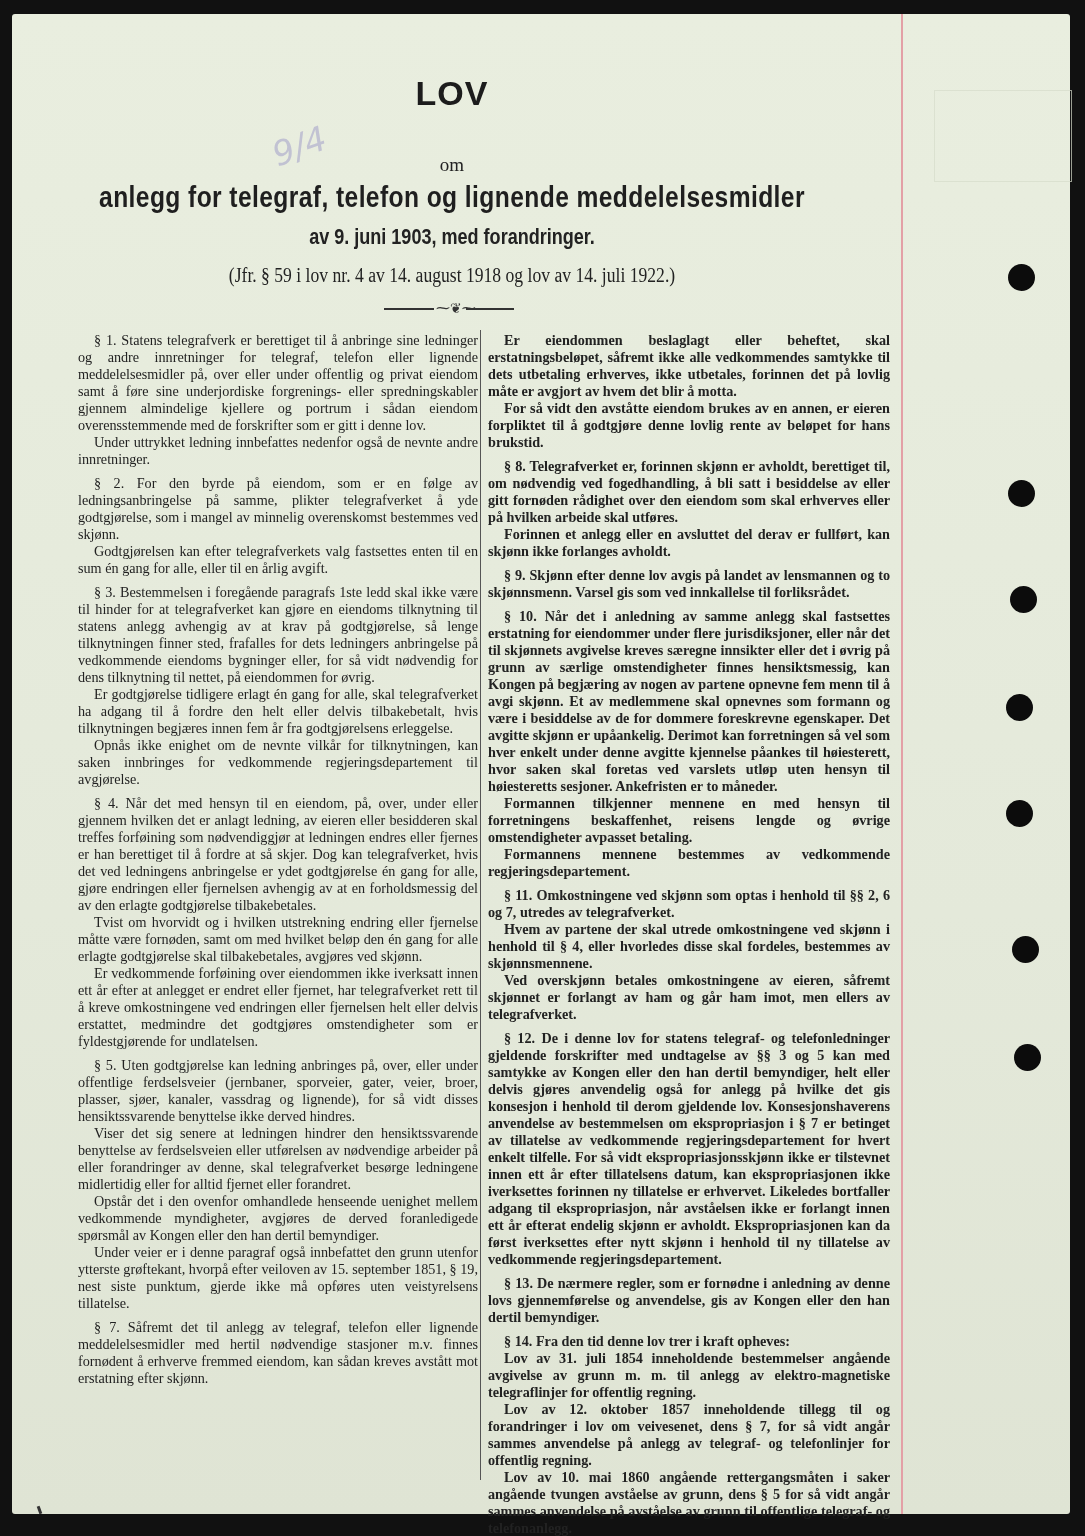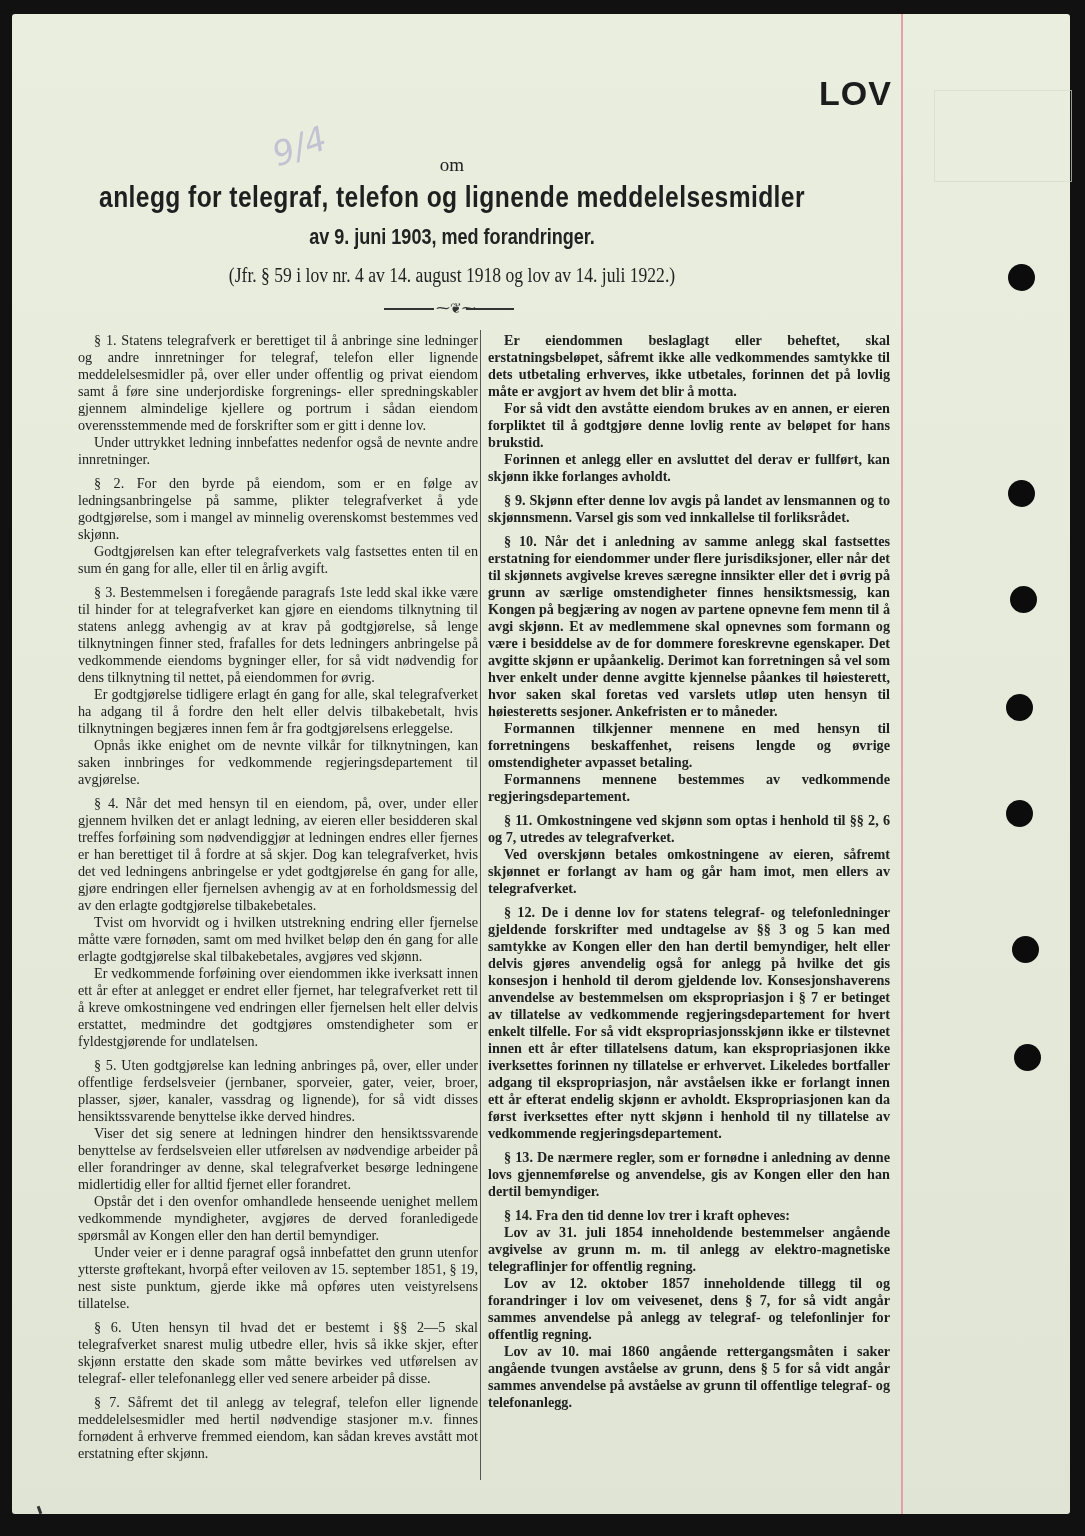--- a/index.html
+++ b/index.html
@@ -20,21 +20,21 @@
   .ghost-box {
     position:absolute; left:922px; top:76px; width:136px; height:90px;
     border:1px solid #d6dccb; opacity:.7;
   }
   .pencil {
     position:absolute; left:260px; top:112px; font-family:"DejaVu Sans", sans-serif;
     font-size:34px; color:#b5b4cf; transform:rotate(-20deg); opacity:.75; font-style:italic;
   }
   .hole { position:absolute; width:27px; height:27px; border-radius:50%; background:#0c0c0c; }
   .h-title {
-    position:absolute; left:0; width:880px; top:60px; text-align:right;
+    position:absolute; left:0; width:880px; top:60px; text-align:center;
     font-family:"Liberation Sans", "DejaVu Sans", sans-serif; font-weight:bold;
     font-size:34px; color:#1c1c1c; letter-spacing:1px;
   }
   .h-om { position:absolute; left:0; width:880px; top:140px; text-align:center; font-size:19px; color:#222; }
   .h-main {
     position:absolute; left:0; width:880px; top:166px; text-align:center;
     font-family:"Liberation Sans", "DejaVu Sans", sans-serif; font-weight:bold;
     font-size:30px; color:#1f1f1f; transform:scaleX(.82); transform-origin:center; letter-spacing:.5px;
   }
   .h-sub {
@@ -100,32 +100,33 @@
       <p class="sec">§ 3. Bestemmelsen i foregående paragrafs 1ste ledd skal ikke være til hinder for at telegrafverket kan gjøre en eiendoms tilknytning til statens anlegg avhengig av at krav på godtgjørelse, så lenge tilknytningen finner sted, frafalles for dets ledningers anbringelse på vedkommende eiendoms bygninger eller, for så vidt nødvendig for dens tilknytning til nettet, på eiendommen for øvrig.</p>
       <p class="">Er godtgjørelse tidligere erlagt én gang for alle, skal telegrafverket ha adgang til å fordre den helt eller delvis tilbakebetalt, hvis tilknytningen begjæres innen fem år fra godtgjørelsens erleggelse.</p>
       <p class="">Opnås ikke enighet om de nevnte vilkår for tilknytningen, kan saken innbringes for vedkommende regjeringsdepartement til avgjørelse.</p>
       <p class="sec">§ 4. Når det med hensyn til en eiendom, på, over, under eller gjennem hvilken det er anlagt ledning, av eieren eller besidderen skal treffes forføining som nødvendiggjør at ledningen endres eller fjernes er han berettiget til å fordre at så skjer. Dog kan telegrafverket, hvis det ved ledningens anbringelse er ydet godtgjørelse én gang for alle, gjøre endringen eller fjernelsen avhengig av at en forholdsmessig del av den erlagte godtgjørelse tilbakebetales.</p>
       <p class="">Tvist om hvorvidt og i hvilken utstrekning endring eller fjernelse måtte være fornøden, samt om med hvilket beløp den én gang for alle erlagte godtgjørelse skal tilbakebetales, avgjøres ved skjønn.</p>
       <p class="">Er vedkommende forføining over eiendommen ikke iverksatt innen ett år efter at anlegget er endret eller fjernet, har telegrafverket rett til å kreve omkostningene ved endringen eller fjernelsen helt eller delvis erstattet, medmindre det godtgjøres omstendigheter som er fyldestgjørende for undlatelsen.</p>
       <p class="sec">§ 5. Uten godtgjørelse kan ledning anbringes på, over, eller under offentlige ferdselsveier (jernbaner, sporveier, gater, veier, broer, plasser, sjøer, kanaler, vassdrag og lignende), for så vidt disses hensiktssvarende benyttelse ikke derved hindres.</p>
       <p class="">Viser det sig senere at ledningen hindrer den hensiktssvarende benyttelse av ferdselsveien eller utførelsen av nødvendige arbeider på eller forandringer av denne, skal telegrafverket besørge ledningene midlertidig eller for alltid fjernet eller forandret.</p>
       <p class="">Opstår det i den ovenfor omhandlede henseende uenighet mellem vedkommende myndigheter, avgjøres de derved foranledigede spørsmål av Kongen eller den han dertil bemyndiger.</p>
       <p class="">Under veier er i denne paragraf også innbefattet den grunn utenfor ytterste grøftekant, hvorpå efter veiloven av 15. september 1851, § 19, nest siste punktum, gjerde ikke må opføres uten veistyrelsens tillatelse.</p>
-      <p class="sec">§ 6. Uten hensyn til hvad det er bestemt i §§ 2—5 skal telegrafverket snarest mulig utbedre eller, hvis så ikke skjer, efter skjønn erstatte den skade som måtte bevirkes ved utførelsen av telegraf- eller telefonanlegg eller ved senere arbeider på disse.</p>
       <p class="sec">§ 7. Såfremt det til anlegg av telegraf, telefon eller lignende meddelelsesmidler med hertil nødvendige stasjoner m.v. finnes fornødent å erhverve fremmed eiendom, kan sådan kreves avstått mot erstatning efter skjønn.</p>
     </div>
   <div class="col right" id="right-col">
       <p class=" first">Er eiendommen beslaglagt eller beheftet, skal erstatningsbeløpet, såfremt ikke alle vedkommendes samtykke til dets utbetaling erhverves, ikke utbetales, forinnen det på lovlig måte er avgjort av hvem det blir å motta.</p>
       <p class="">For så vidt den avståtte eiendom brukes av en annen, er eieren forpliktet til å godtgjøre denne lovlig rente av beløpet for hans brukstid.</p>
+      <p class="sec">§ 8. Telegrafverket er, forinnen skjønn er avholdt, berettiget til, om nødvendig ved fogedhandling, å bli satt i besiddelse av eller gitt fornøden rådighet over den eiendom som skal erhverves eller på hvilken arbeide skal utføres.</p>
       <p class="">Forinnen et anlegg eller en avsluttet del derav er fullført, kan skjønn ikke forlanges avholdt.</p>
       <p class="sec">§ 9. Skjønn efter denne lov avgis på landet av lensmannen og to skjønnsmenn. Varsel gis som ved innkallelse til forliksrådet.</p>
       <p class="sec">§ 10. Når det i anledning av samme anlegg skal fastsettes erstatning for eiendommer under flere jurisdiksjoner, eller når det til skjønnets avgivelse kreves særegne innsikter eller det i øvrig på grunn av særlige omstendigheter finnes hensiktsmessig, kan Kongen på begjæring av nogen av partene opnevne fem menn til å avgi skjønn. Et av medlemmene skal opnevnes som formann og være i besiddelse av de for dommere foreskrevne egenskaper. Det avgitte skjønn er upåankelig. Derimot kan forretningen så vel som hver enkelt under denne avgitte kjennelse påankes til høiesterett, hvor saken skal foretas ved varslets utløp uten hensyn til høiesteretts sesjoner. Ankefristen er to måneder.</p>
       <p class="">Formannen tilkjenner mennene en med hensyn til forretningens beskaffenhet, reisens lengde og øvrige omstendigheter avpasset betaling.</p>
       <p class="">Formannens mennene bestemmes av vedkommende regjeringsdepartement.</p>
       <p class="sec">§ 11. Omkostningene ved skjønn som optas i henhold til §§ 2, 6 og 7, utredes av telegrafverket.</p>
+      <p class="">Hvem av partene der skal utrede omkostningene ved skjønn i henhold til § 4, eller hvorledes disse skal fordeles, bestemmes av skjønnsmennene.</p>
       <p class="">Ved overskjønn betales omkostningene av eieren, såfremt skjønnet er forlangt av ham og går ham imot, men ellers av telegrafverket.</p>
       <p class="sec">§ 12. De i denne lov for statens telegraf- og telefonledninger gjeldende forskrifter med undtagelse av §§ 3 og 5 kan med samtykke av Kongen eller den han dertil bemyndiger, helt eller delvis gjøres anvendelig også for anlegg på hvilke det gis konsesjon i henhold til derom gjeldende lov. Konsesjonshaverens anvendelse av bestemmelsen om ekspropriasjon i § 7 er betinget av tillatelse av vedkommende regjeringsdepartement for hvert enkelt tilfelle. For så vidt ekspropriasjonsskjønn ikke er tilstevnet innen ett år efter tillatelsens datum, kan ekspropriasjonen ikke iverksettes forinnen ny tillatelse er erhvervet. Likeledes bortfaller adgang til ekspropriasjon, når avståelsen ikke er forlangt innen ett år efterat endelig skjønn er avholdt. Ekspropriasjonen kan da først iverksettes efter nytt skjønn i henhold til ny tillatelse av vedkommende regjeringsdepartement.</p>
       <p class="sec">§ 13. De nærmere regler, som er fornødne i anledning av denne lovs gjennemførelse og anvendelse, gis av Kongen eller den han dertil bemyndiger.</p>
       <p class="sec">§ 14. Fra den tid denne lov trer i kraft opheves:</p>
       <p class="">Lov av 31. juli 1854 inneholdende bestemmelser angående avgivelse av grunn m. m. til anlegg av elektro-magnetiske telegraflinjer for offentlig regning.</p>
       <p class="">Lov av 12. oktober 1857 inneholdende tillegg til og forandringer i lov om veivesenet, dens § 7, for så vidt angår sammes anvendelse på anlegg av telegraf- og telefonlinjer for offentlig regning.</p>
       <p class="">Lov av 10. mai 1860 angående rettergangsmåten i saker angående tvungen avståelse av grunn, dens § 5 for så vidt angår sammes anvendelse på avståelse av grunn til offentlige telegraf- og telefonanlegg.</p>
     </div>
 
   <div class="tick"></div>

